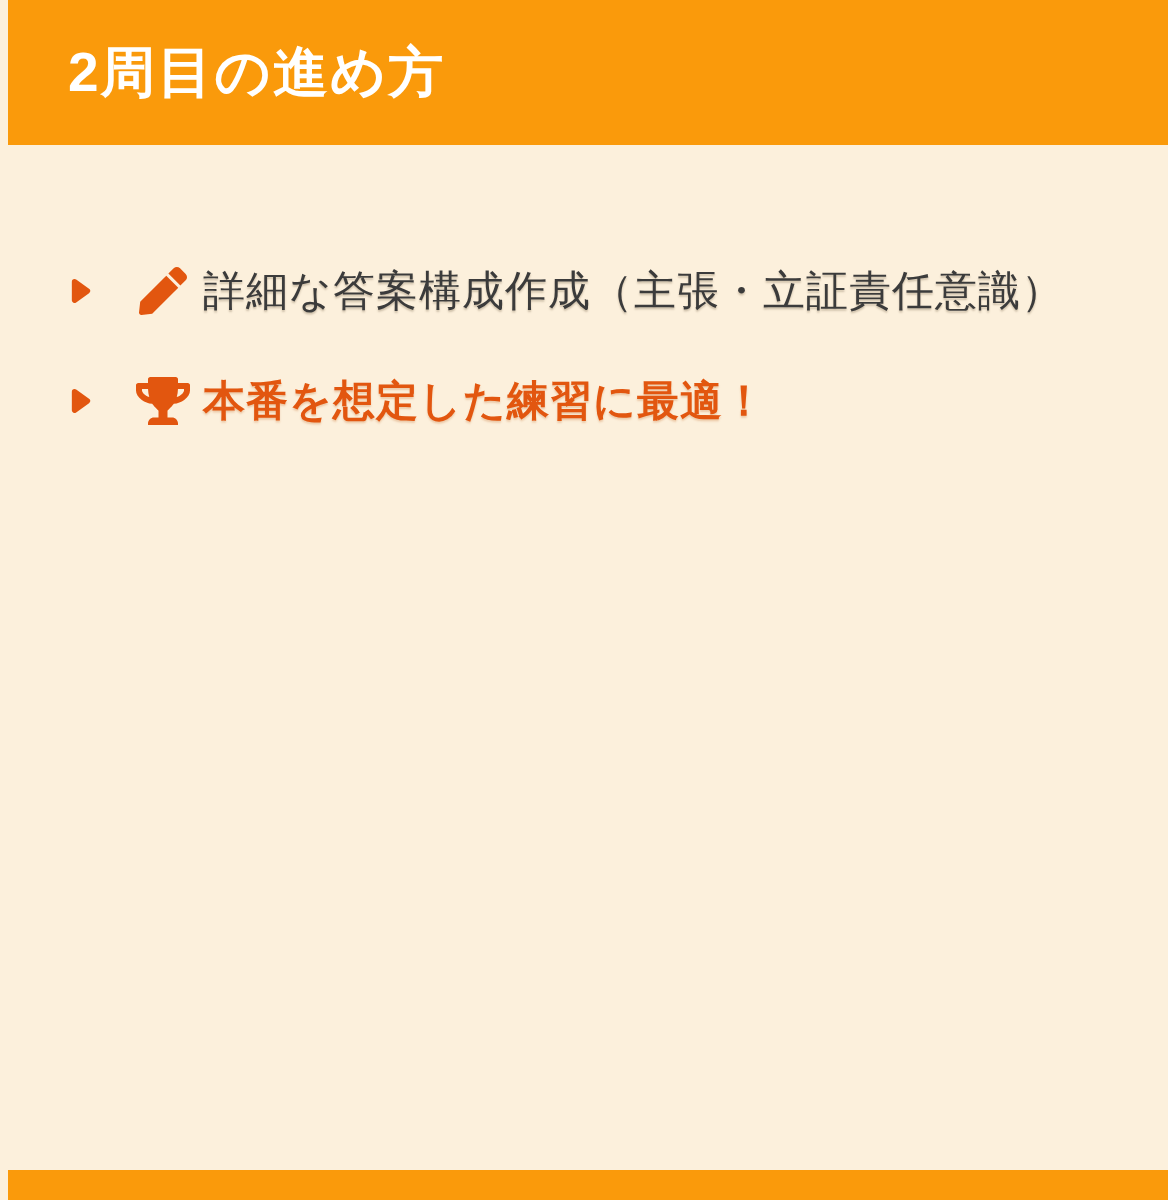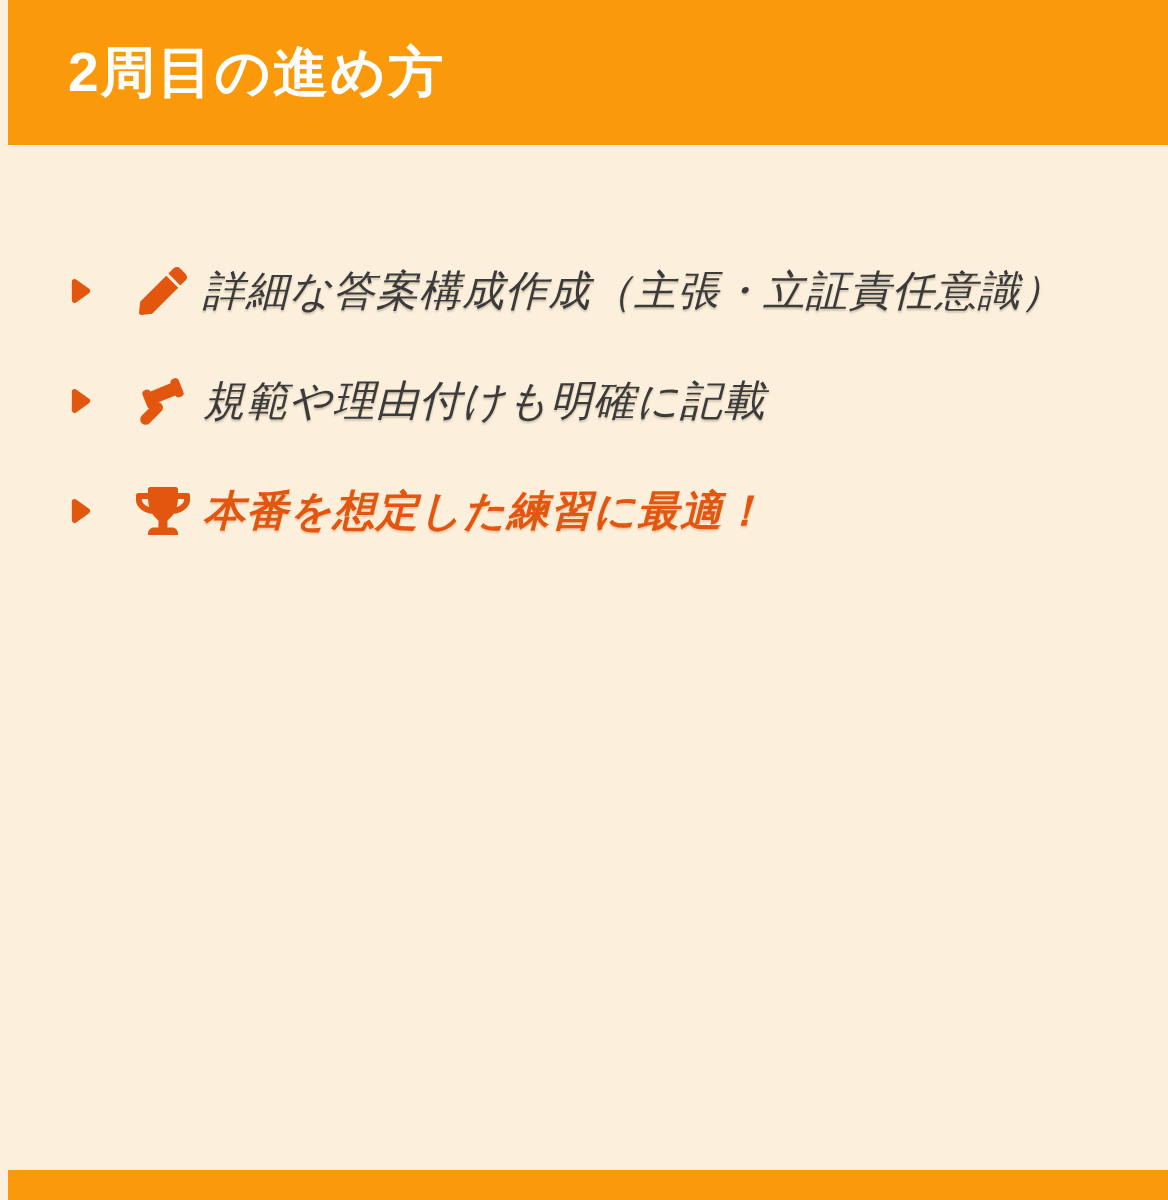--- a/index.html
+++ b/index.html
@@ -30,21 +30,20 @@
   }
   .title{
     color:var(--title_text);
     font-size:55px;
     font-weight:700;
     letter-spacing:2px;
   }
   .content{
     flex:1 1 auto;
     padding:120px 40px 0 62px;
-    font-style:italic;
   }
   .list{list-style:none;}
   .row{
     display:flex;align-items:center;
     height:52px;
     margin-bottom:58px;
   }
   .marker{
     flex:0 0 auto;
     width:22px;height:30px;
@@ -97,38 +96,20 @@
           </svg>
         </span>
         <span class="icon">
           <svg width="48" height="48" viewBox="0 0 512 512" fill="currentColor">
             <path d="M290.74 93.24l128.02 128.02-277.99 277.99-114.14 12.6C11.35 513.54-1.56 500.62.14 485.34l12.7-114.22 277.9-277.88zm207.2-19.06l-60.11-60.11c-18.75-18.75-49.16-18.75-67.91 0l-56.55 56.55 128.02 128.02 56.55-56.55c18.75-18.76 18.75-49.16 0-67.91z"></path>
           </svg>
         </span>
         <span class="row-text">詳細な答案構成作成（主張・立証責任意識）</span>
       </li>
 
-      <li class="row">
-        <span class="marker">
-          <svg width="22" height="30" viewBox="0 0 24 30">
-            <path d="M5 5 L19 15 L5 25 Z" fill="currentColor" stroke="currentColor" stroke-width="6" stroke-linejoin="round"></path>
-          </svg>
-        </span>
-        <span class="icon">
-          <svg width="52" height="52" viewBox="0 0 48 48" fill="currentColor" stroke="none">
-            <g transform="rotate(-22 24 17)">
-              <rect x="11" y="11" width="26" height="12" rx="3"></rect>
-              <rect x="6" y="8" width="8" height="18" rx="3.5"></rect>
-              <rect x="34" y="8" width="8" height="18" rx="3.5"></rect>
-            </g>
-            <line x1="8" y1="41" x2="19" y2="30" stroke="currentColor" stroke-width="10" stroke-linecap="round"></line>
-          </svg>
-        </span>
-        <span class="row-text">規範や理由付けも明確に記載</span>
-      </li>
 
 
       <li class="row emphasis">
         <span class="marker">
           <svg width="22" height="30" viewBox="0 0 24 30">
             <path d="M5 5 L19 15 L5 25 Z" fill="currentColor" stroke="currentColor" stroke-width="6" stroke-linejoin="round"></path>
           </svg>
         </span>
         <span class="icon">
           <svg width="54" height="48" viewBox="0 0 576 512" fill="currentColor">

